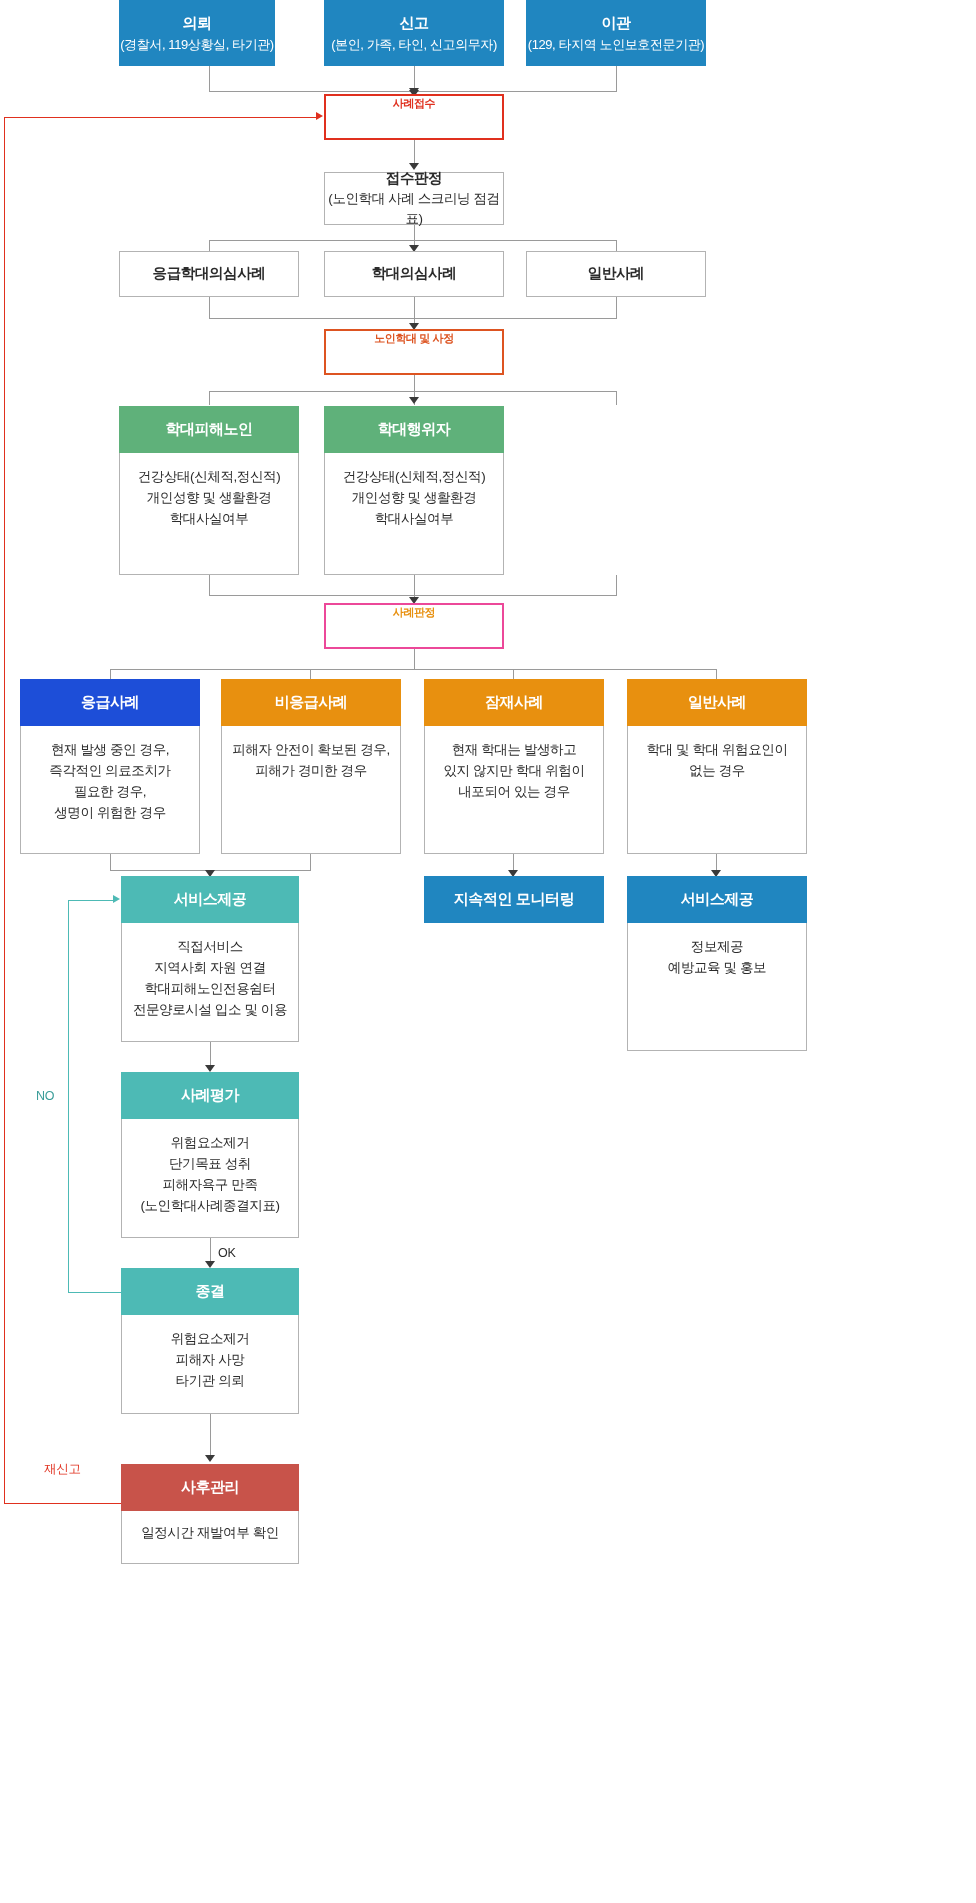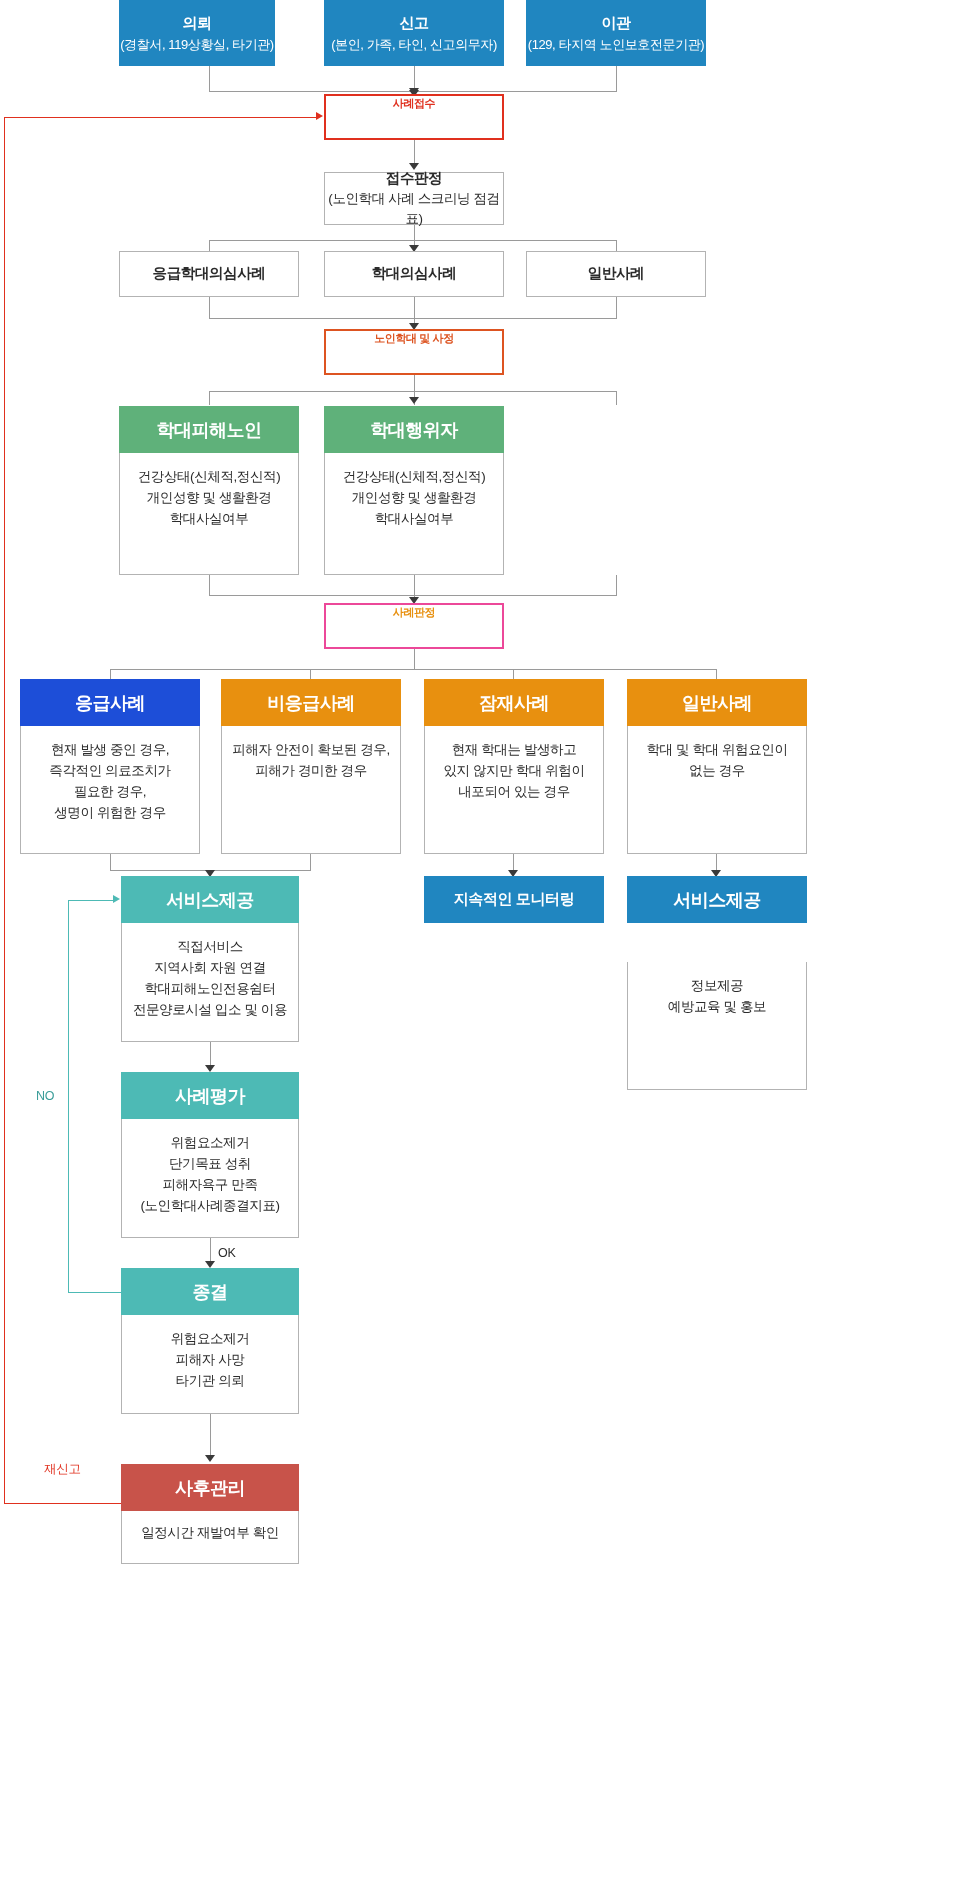--- a/index.html
+++ b/index.html
@@ -16,21 +16,21 @@
   
   .node {
     position: absolute;
     background: #ffffff;
     z-index: 5;
   }
   .hdr {
     text-align: center;
     color: #ffffff;
     font-weight: bold;
-    font-size: 18px;
+    font-size: 15px;
     letter-spacing: -0.5px;
     display: flex;
     align-items: center;
     justify-content: center;
   }
   .body {
     border: 1px solid #b3b3b3;
     border-top: none;
     text-align: center;
     font-size: 13.5px;
@@ -312,21 +312,21 @@
       <span class="ln">전문양로시설 입소 및 이용</span>
     </div>
   </div>
 
   <div class="node flat" style="left:424px; top:876px; width:180px; height:47px; background:#2086c0;">
     <span>지속적인 모니터링</span>
   </div>
 
   <div class="node" style="left:627px; top:876px; width:180px; height:170px;">
     <div class="hdr" style="height:47px; background:#2086c0;">서비스제공</div>
-    <div class="body" style="height:128px;margin-top:39px;">
+    <div class="body" style="height:128px;">
       <span class="ln">정보제공</span>
       <span class="ln">예방교육 및 홍보</span>
     </div>
   </div>
 
   <div class="ln-v" style="left:210px; top:1042px; height:28px;"></div>
   <div class="arw" style="left:205px; top:1065px;"></div>
 
   <div class="node" style="left:121px; top:1072px; width:178px; height:124px;">
     <div class="hdr" style="height:47px; background:#4dbab5;">사례평가</div>

